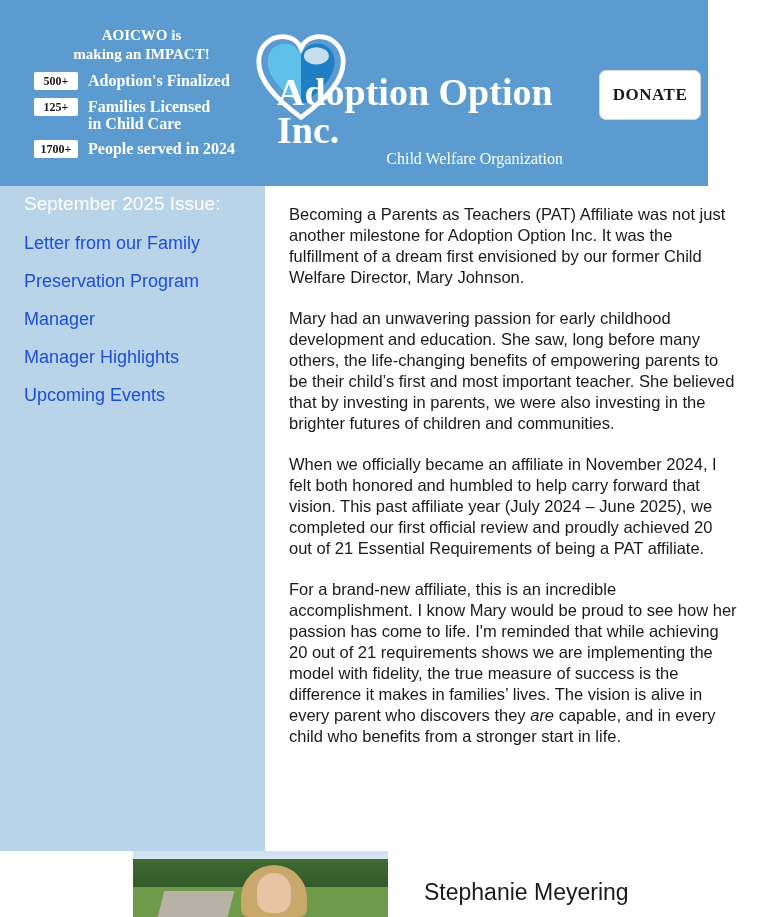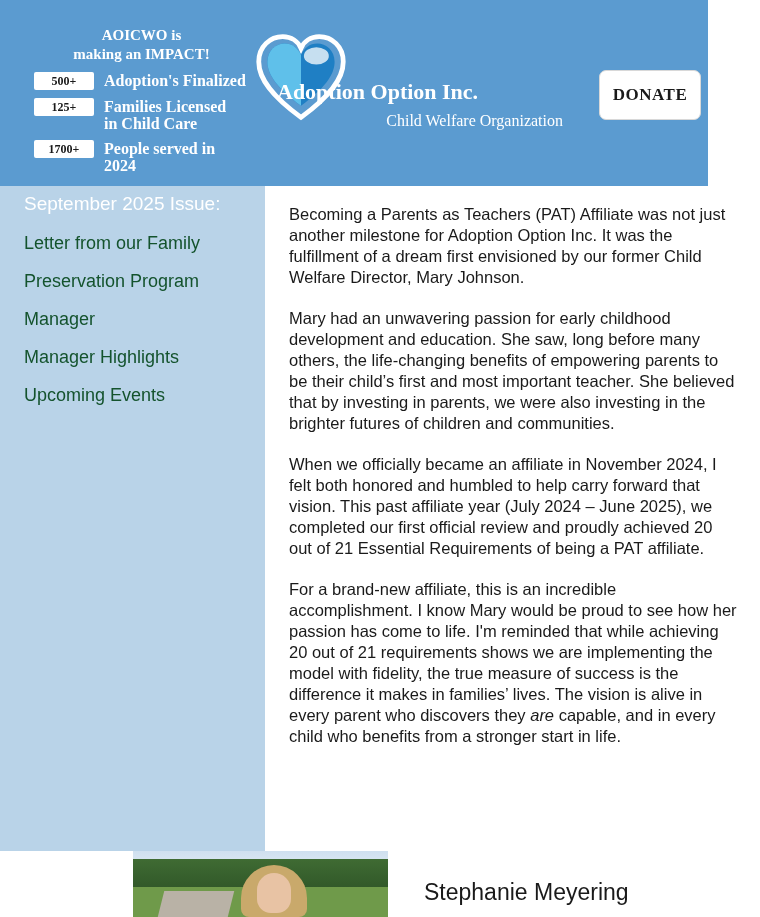--- a/index.html
+++ b/index.html
@@ -40,21 +40,21 @@
     margin-bottom: 8px;
   }
   .impact-row {
     display: flex;
     align-items: flex-start;
     margin-bottom: 8px;
   }
   .impact-badge {
     flex: 0 0 auto;
     min-width: 36px;
-    padding: 2px 12px;
+    padding: 2px 4px;
     background: #ffffff;
     color: #1a1a1a;
     font-family: "Liberation Serif", serif;
     font-weight: bold;
     font-size: 12px;
     text-align: center;
     border-radius: 2px;
     line-height: 14px;
   }
   .impact-text {
@@ -83,21 +83,21 @@
   }
   .logo-text {
     position: absolute;
     left: 24px;
     top: 46px;
     width: 290px;
   }
   .logo-title {
     font-family: "Liberation Serif", serif;
     font-weight: bold;
-    font-size: 22px;
+    font-size: 38px;
     line-height: 38px;
     color: #ffffff;
     letter-spacing: 0px;
   }
   .logo-sub {
     font-family: "Liberation Serif", serif;
     font-size: 16px;
     line-height: 20px;
     color: #ffffff;
     text-align: right;
@@ -137,21 +137,21 @@
     padding: 5px 18px 0 24px;
     box-sizing: border-box;
   }
   .sidebar-title {
     color: #ffffff;
     font-size: 19px;
     line-height: 26px;
     margin-bottom: 14px;
   }
   .sidebar-item {
-    color: #14532d;
+    color: #1d4ed8;
     font-size: 18px;
     line-height: 25px;
     margin-bottom: 13px;
     cursor: pointer;
   }
 
   .article {
     flex: 1;
     background: #ffffff;
     padding: 18px 22px 0 24px;

